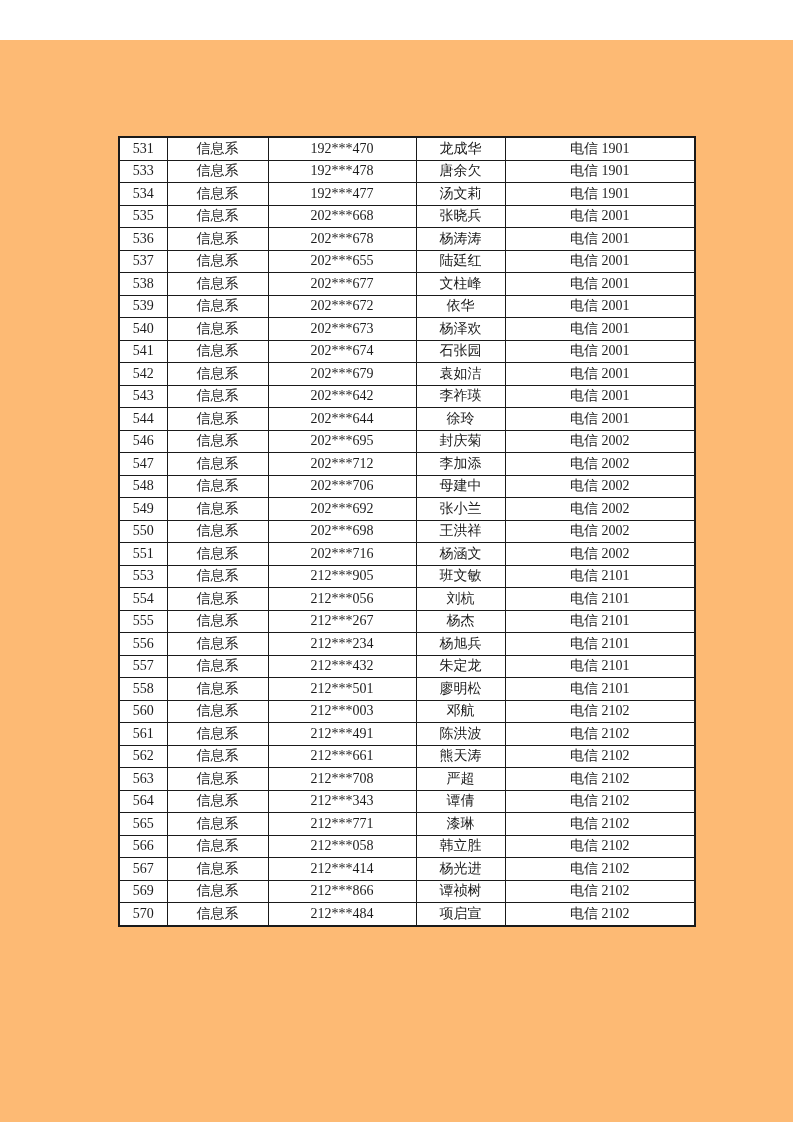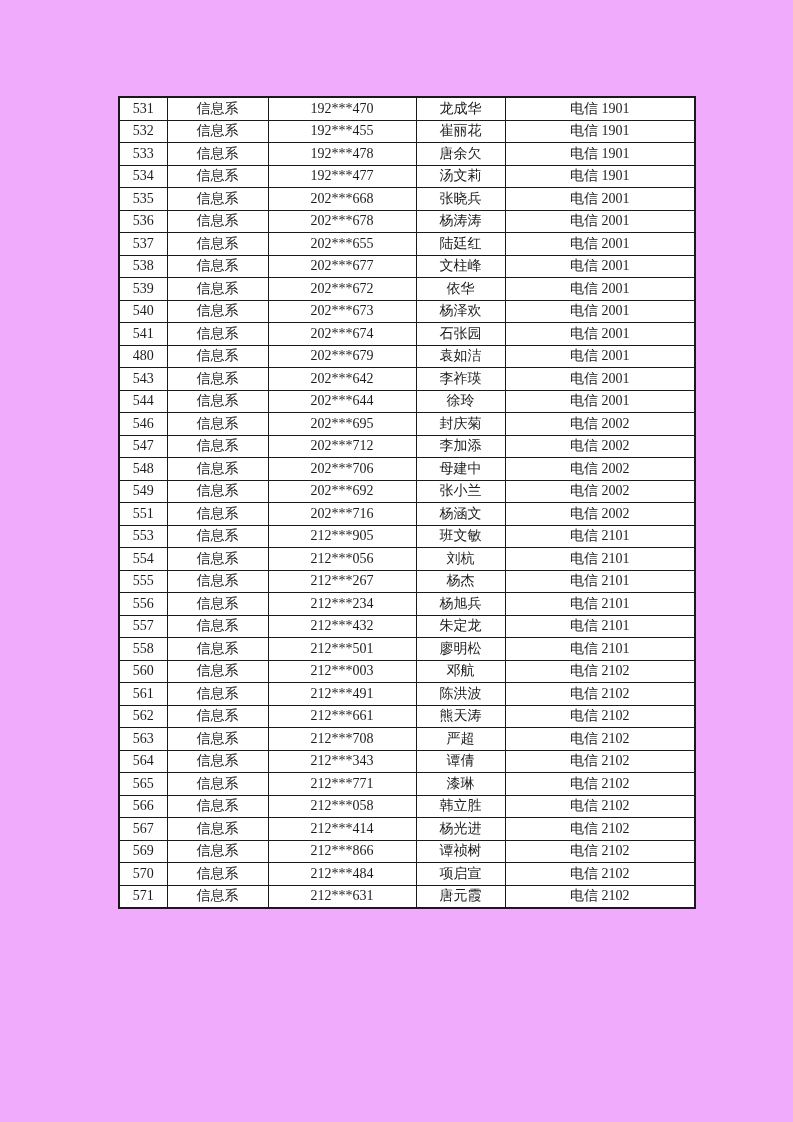--- a/index.html
+++ b/index.html
@@ -11,21 +11,22 @@
     width: 793px;
     height: 1122px;
     position: relative;
     font-family: "Liberation Serif", "DejaVu Serif", serif;
     color: #1c1c1c;
     overflow: hidden;
   }
   .page {
     position: absolute;
     inset: 0;
-    background: #f0abfc;
+    background: #fdba74;
+    margin-top: 40px;
   }
   table.roster {
     position: absolute;
     left: 118px;
     top: 96px;
     width: 577px;
     border-collapse: collapse;
     table-layout: fixed;
     border: 2px solid #1a1a1a;
     background: #ffffff;
@@ -61,27 +62,20 @@
     </colgroup>
     <tbody>
         <tr>
           <td>531</td>
           <td>信息系</td>
           <td>192***470</td>
           <td>龙成华</td>
           <td>电信 1901</td>
         </tr>
         <tr>
-          <td>532</td>
-          <td>信息系</td>
-          <td>192***455</td>
-          <td>崔丽花</td>
-          <td>电信 1901</td>
-        </tr>
-        <tr>
           <td>533</td>
           <td>信息系</td>
           <td>192***478</td>
           <td>唐余欠</td>
           <td>电信 1901</td>
         </tr>
         <tr>
           <td>534</td>
           <td>信息系</td>
           <td>192***477</td>
@@ -131,21 +125,21 @@
           <td>电信 2001</td>
         </tr>
         <tr>
           <td>541</td>
           <td>信息系</td>
           <td>202***674</td>
           <td>石张园</td>
           <td>电信 2001</td>
         </tr>
         <tr>
-          <td>480</td>
+          <td>542</td>
           <td>信息系</td>
           <td>202***679</td>
           <td>袁如洁</td>
           <td>电信 2001</td>
         </tr>
         <tr>
           <td>543</td>
           <td>信息系</td>
           <td>202***642</td>
           <td>李祚瑛</td>
@@ -180,20 +174,27 @@
           <td>电信 2002</td>
         </tr>
         <tr>
           <td>549</td>
           <td>信息系</td>
           <td>202***692</td>
           <td>张小兰</td>
           <td>电信 2002</td>
         </tr>
         <tr>
+          <td>550</td>
+          <td>信息系</td>
+          <td>202***698</td>
+          <td>王洪祥</td>
+          <td>电信 2002</td>
+        </tr>
+        <tr>
           <td>551</td>
           <td>信息系</td>
           <td>202***716</td>
           <td>杨涵文</td>
           <td>电信 2002</td>
         </tr>
         <tr>
           <td>553</td>
           <td>信息系</td>
           <td>212***905</td>
@@ -296,24 +297,17 @@
           <td>信息系</td>
           <td>212***866</td>
           <td>谭祯树</td>
           <td>电信 2102</td>
         </tr>
         <tr>
           <td>570</td>
           <td>信息系</td>
           <td>212***484</td>
           <td>项启宣</td>
-          <td>电信 2102</td>
-        </tr>
-        <tr>
-          <td>571</td>
-          <td>信息系</td>
-          <td>212***631</td>
-          <td>唐元霞</td>
           <td>电信 2102</td>
         </tr>
       </tbody>
   </table>
 </div>
 
 </body></html>

